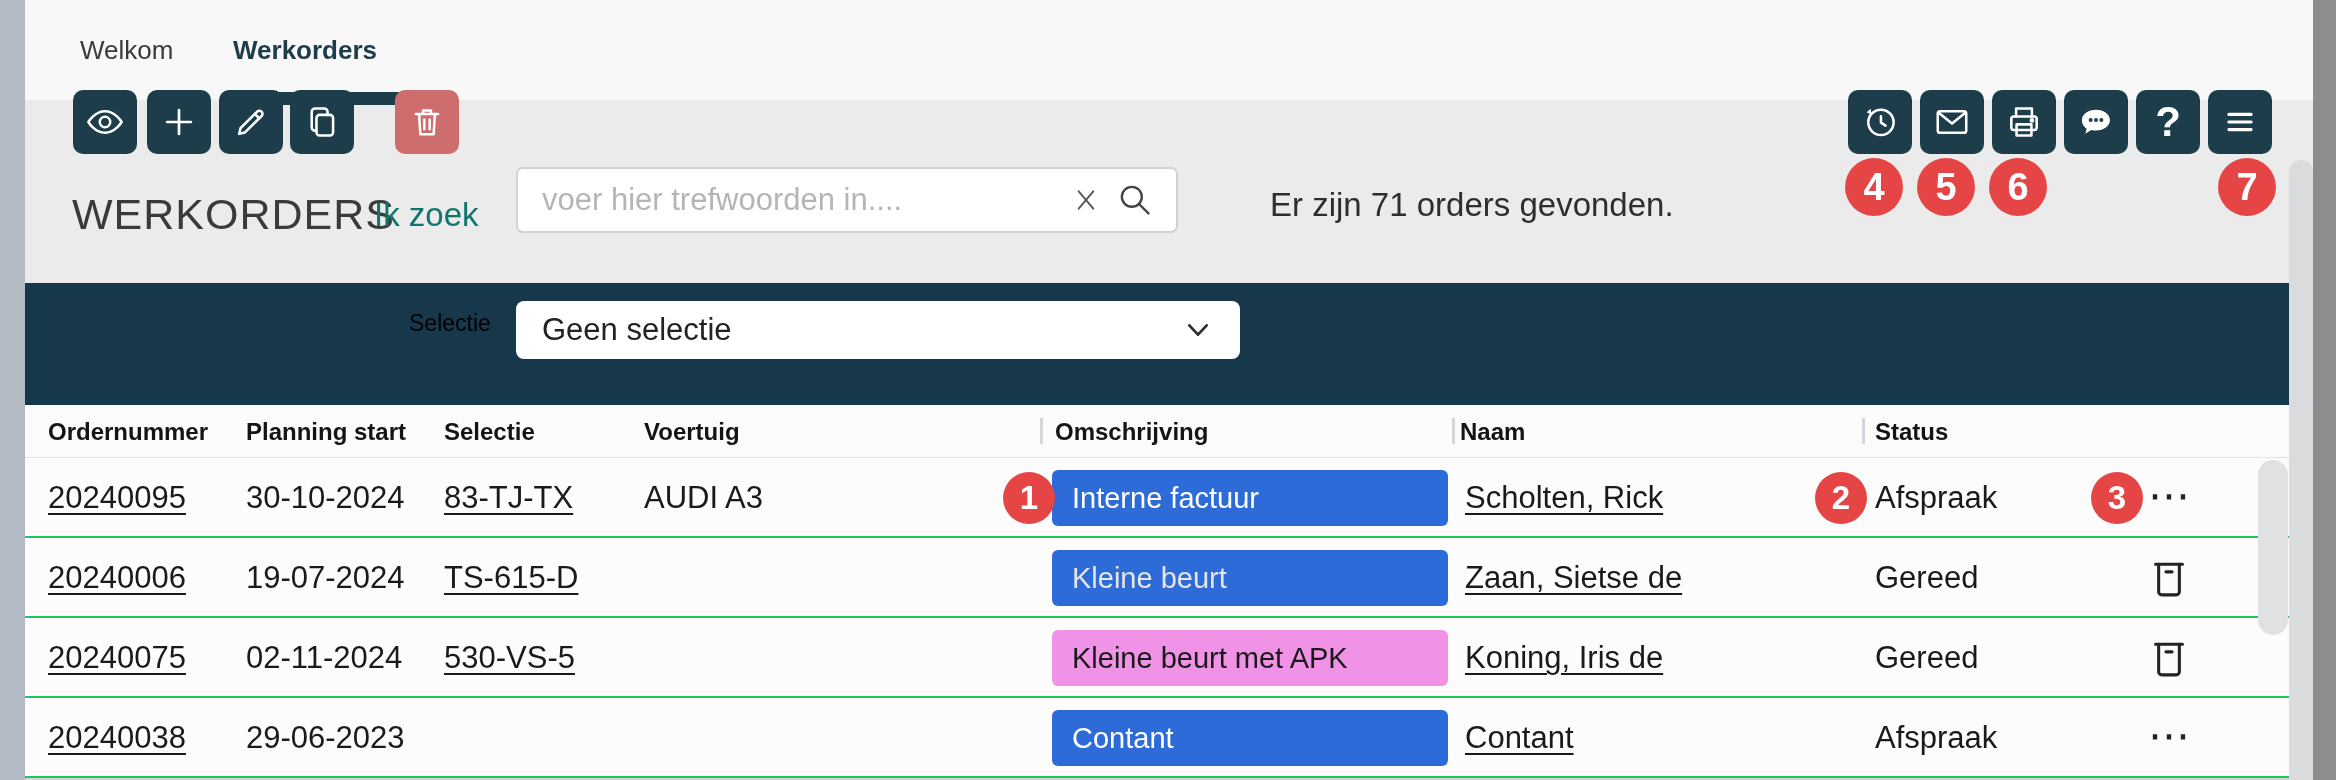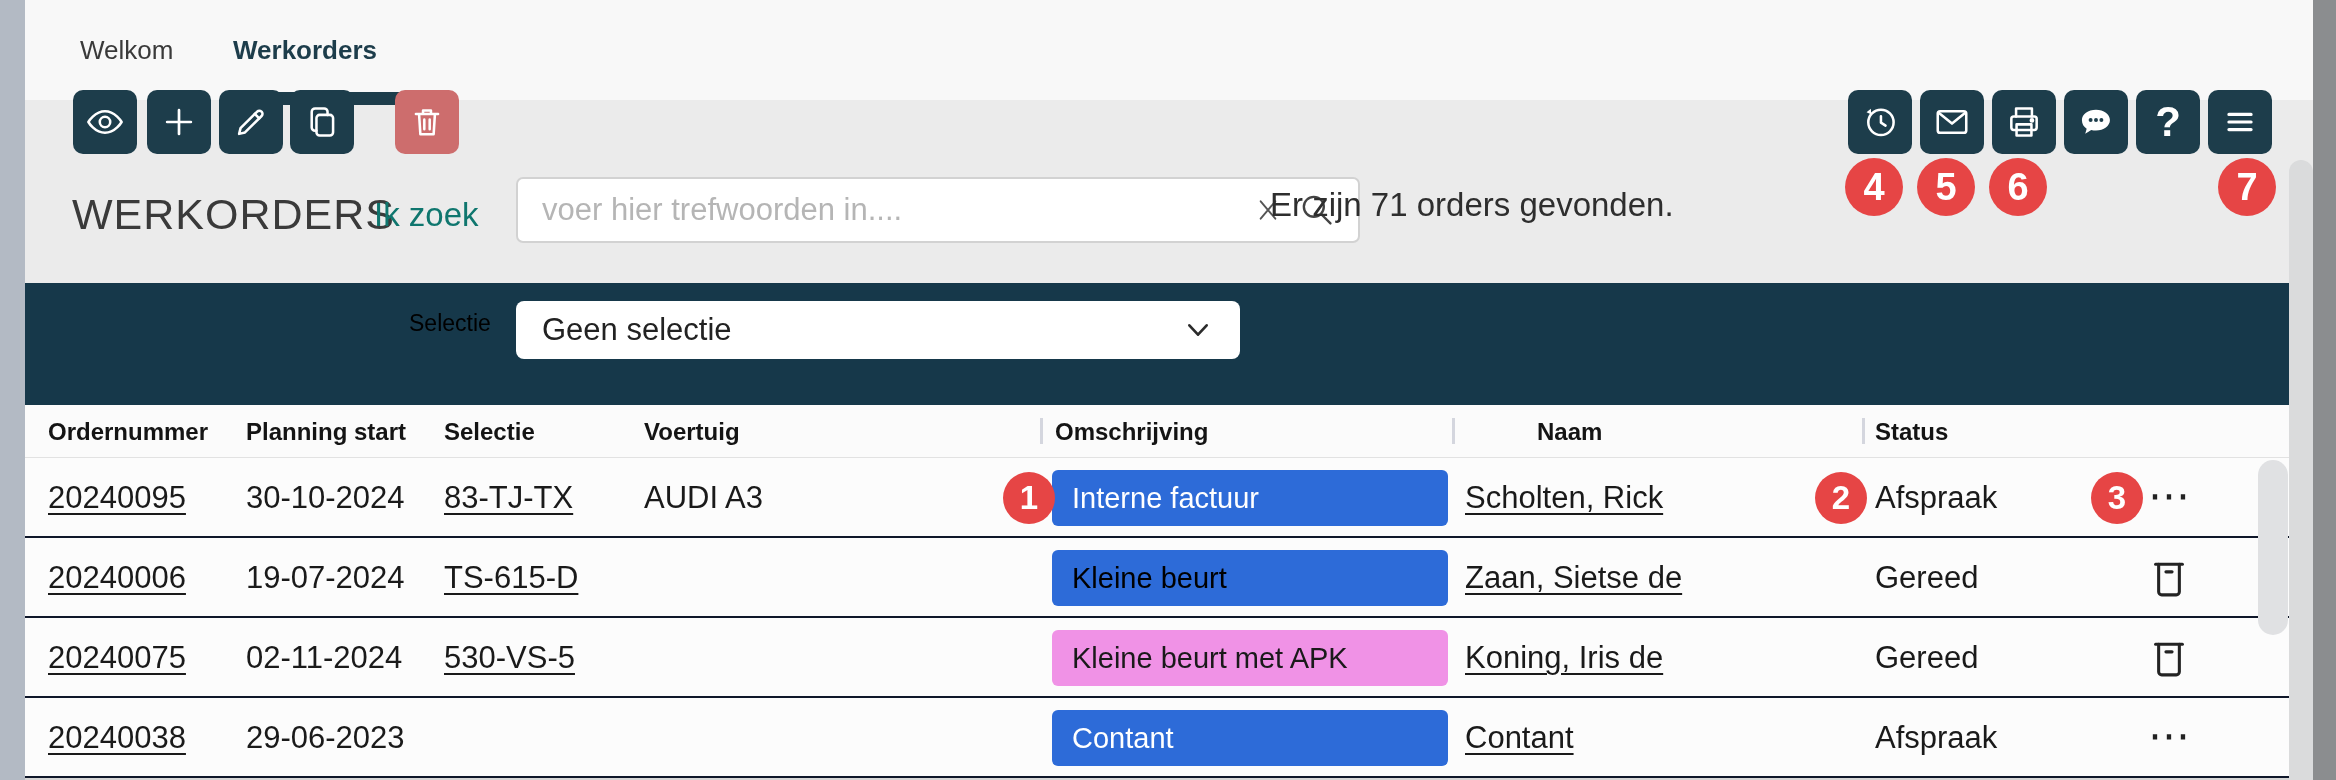--- a/index.html
+++ b/index.html
@@ -34,47 +34,47 @@
   #btn-help span{color:#fff;font-size:42px;font-weight:700;}
 
   
   .tbadge{top:158px;width:58px;height:58px;border-radius:50%;background:#e64545;color:#fff;
     font-size:38px;font-weight:700;display:flex;align-items:center;justify-content:center;z-index:8;}
   #tbadge-4{left:1845px;} #tbadge-5{left:1917px;} #tbadge-6{left:1989px;} #tbadge-7{left:2218px;}
 
   
   #page-title{left:72px;top:190px;font-size:43px;color:#3a3a3a;letter-spacing:1px;}
   #search-label{left:374px;top:196px;font-size:33px;color:#0f766e;}
-  #search-box{left:516px;top:177px;width:844px;height:66px;background:#fff;
+  #search-box{left:516px;top:167px;width:662px;height:66px;background:#fff;
     border:2px solid #d2d2d2;border-radius:7px;box-sizing:border-box;}
   #search-input{position:absolute;left:0;top:0;width:600px;height:62px;border:0;outline:none;
     padding:0 0 0 24px;font-size:31px;color:#333;background:transparent;
     font-family:"Liberation Sans",sans-serif;}
   #search-input::placeholder{color:#b5b5b5;}
   #clear-x{position:absolute;right:74px;top:15px;width:32px;height:32px;}
   #mag{position:absolute;right:22px;top:12px;width:38px;height:38px;}
   #results-text{left:1270px;top:186px;font-size:33px;color:#2e2e2e;}
 
   
   #filter-label{left:409px;top:310px;font-size:23px;color:#000000;}
   #filter-dd{left:516px;top:301px;width:724px;height:58px;background:#fff;border-radius:8px;cursor:pointer;}
   #filter-value{position:absolute;left:26px;top:0;height:58px;line-height:58px;font-size:31px;color:#222;}
   #filter-chevron{position:absolute;right:26px;top:13px;width:32px;height:32px;}
 
   
   .hcell{top:405px;height:53px;line-height:53px;font-size:24px;font-weight:700;color:#141414;}
   #hc0{left:48px;} #hc1{left:246px;} #hc2{left:444px;} #hc3{left:644px;}
-  #hc4{left:1055px;} #hc5{left:1537px;} #hc6{left:1875px;}
+  #hc4{left:1055px;} #hc5{left:1460px;} #hc6{left:1875px;}
   .hsep{top:418px;width:3px;height:26px;background:#d4d6de;}
   #hs0{left:1040px;} #hs1{left:1452px;} #hs2{left:1862px;}
   #hline{left:25px;top:457px;width:2288px;height:1px;background:#e2e2e2;}
 
   
   .row{position:absolute;left:25px;width:2288px;height:80px;background:#fcfcfc;
-    border-bottom:2px solid #0f172a;box-sizing:border-box;}
+    border-bottom:2px solid #22c55e;box-sizing:border-box;}
   .cell{position:absolute;top:0;height:80px;line-height:80px;font-size:31px;color:#1a1a1a;white-space:nowrap;}
   .link{text-decoration:underline;text-decoration-thickness:2px;text-underline-offset:5px;cursor:pointer;}
   .c-order{left:23px;} .c-plan{left:221px;} .c-kent{left:419px;} .c-voer{left:619px;}
   .c-naam{left:1440px;} .c-status{left:1850px;}
   .chip{position:absolute;left:1027px;top:12px;width:396px;height:56px;line-height:56px;
     border-radius:6px;padding-left:20px;box-sizing:border-box;font-size:29px;cursor:pointer;}
   .badge{position:absolute;top:14px;width:52px;height:52px;border-radius:50%;background:#e64545;
     color:#fff;font-size:33px;font-weight:700;display:flex;align-items:center;justify-content:center;z-index:5;}
   .b1{left:978px;} .b2{left:1790px;} .b3{left:2066px;}
   .rowmenu{position:absolute;left:2115px;top:0;width:60px;height:80px;line-height:76px;
@@ -219,21 +219,21 @@
       <div class="badge b1">1</div>
       <div class="badge b2">2</div>
       <div class="badge b3">3</div>
       <div class="rowmenu">⋯</div>
 
     </div>
       <div class="row" style="top: 538px;">
       <div class="cell c-order link">20240006</div>
       <div class="cell c-plan">19-07-2024</div>
       <div class="cell c-kent link">TS-615-D</div>
-      <div class="chip" style="background-color: rgb(45, 107, 216); color: #000000;">Kleine beurt</div>
+      <div class="chip" style="background-color: rgb(45, 107, 216); color: #e5e5e5;">Kleine beurt</div>
       <div class="cell c-naam link">Zaan, Sietse de</div>
       <div class="cell c-status">Gereed</div>
 
       <div class="rowarchive">
         <svg viewBox="0 0 24 24" fill="none" stroke="#232323" stroke-width="1.6" stroke-linecap="round" stroke-linejoin="round">
           <path d="M5 4.8h14"></path>
             <path d="M6.6 4.8v14.4a1.6 1.6 0 0 0 1.6 1.6h7.6a1.6 1.6 0 0 0 1.6-1.6V4.8"></path>
             <path d="M10.4 8.8h3.2"></path>
           </svg>
       </div>

